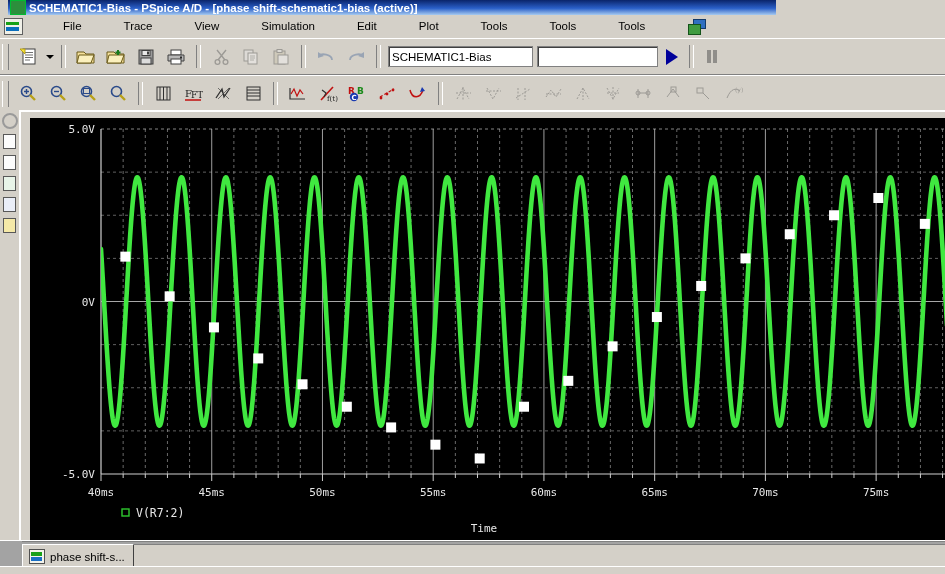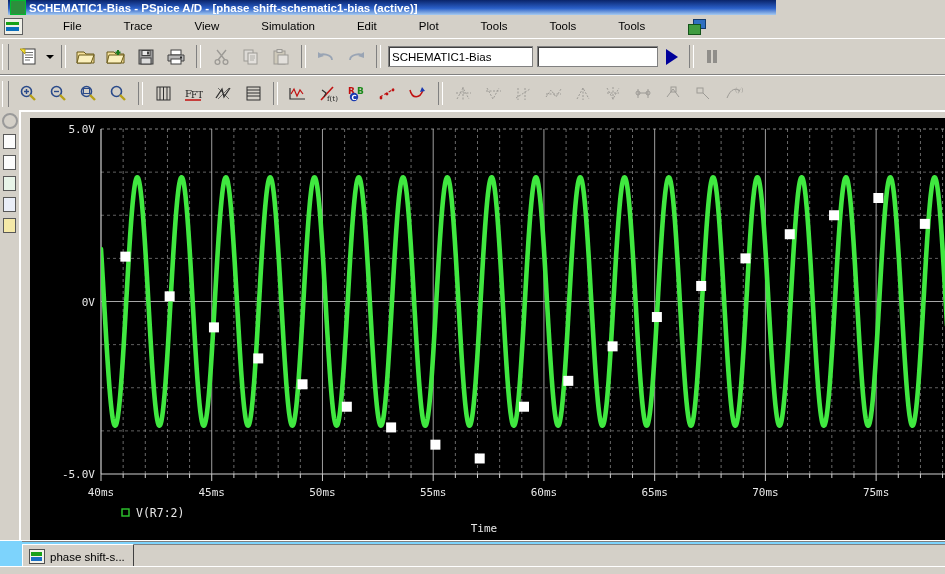--- a/index.html
+++ b/index.html
@@ -94,21 +94,21 @@
     background:#d4d0c8;
     border-left:2px solid #ffffff;border-top:2px solid #ffffff;
   }
   .plot{
     position:absolute;left:9px;top:6px;width:917px;height:424px;
     background:#000;overflow:hidden;
   }
   .plot svg{display:block;}
 
   
-  .tabstrip{position:absolute;left:0;top:540px;width:945px;height:34px;background:#7dd3fc;
+  .tabstrip{position:absolute;left:0;top:540px;width:945px;height:34px;background:#a3a3a3;
     border-top:1px solid #ffffff;}
   .tabstrip .railtop{position:absolute;left:22px;top:0;width:923px;height:1px;background:#808080;}
   .tab{position:absolute;left:22px;top:3px;height:23px;
     background:#d4d0c8;
     border-top:1px solid #ffffff;border-left:1px solid #ffffff;
     border-right:1px solid #404040;border-bottom:1px solid #d4d0c8;
     display:flex;align-items:center;padding:0 8px 0 6px;font-size:11.5px;white-space:nowrap;}
   .tab .ticon2{width:14px;height:13px;margin-right:5px;position:relative;
     background:#f4f4ec;border:1px solid #505050;overflow:hidden;flex:0 0 auto;}
   .tab .ticon2:before{content:"";position:absolute;left:1px;top:2px;width:11px;height:4px;background:#19a019;}

